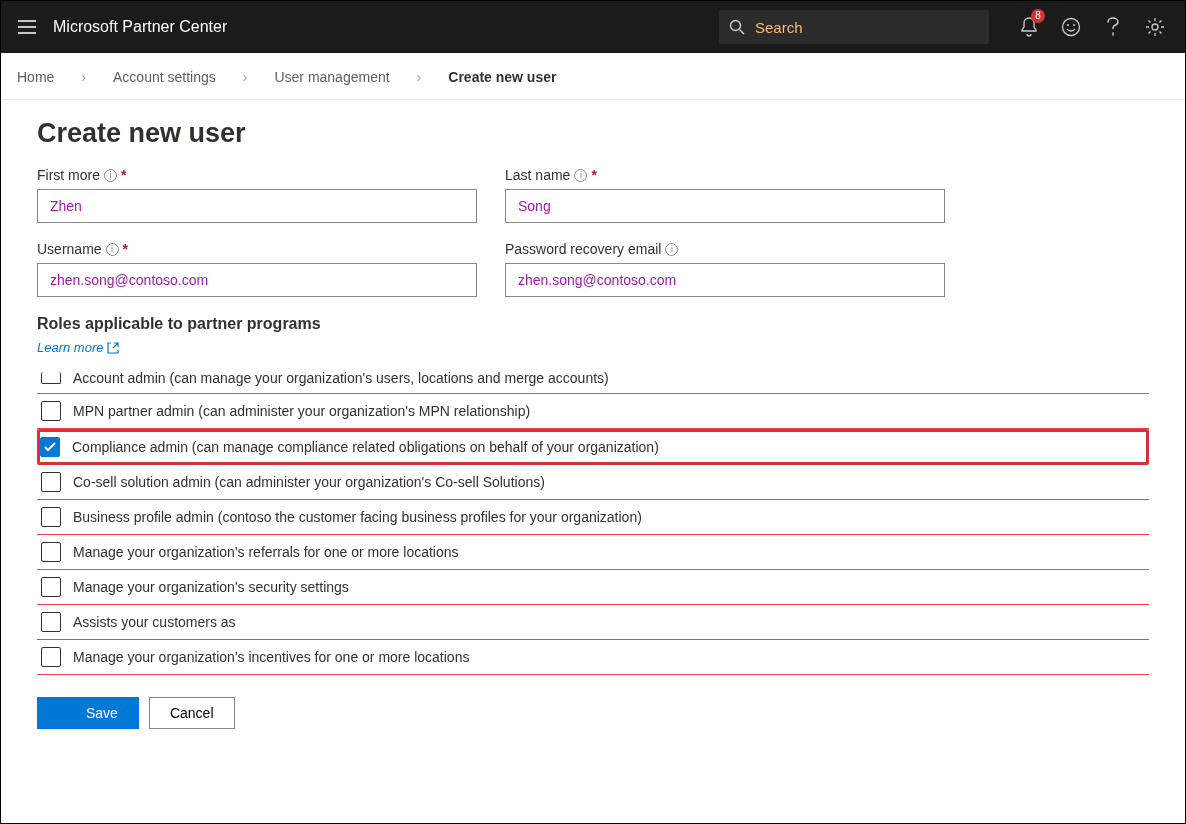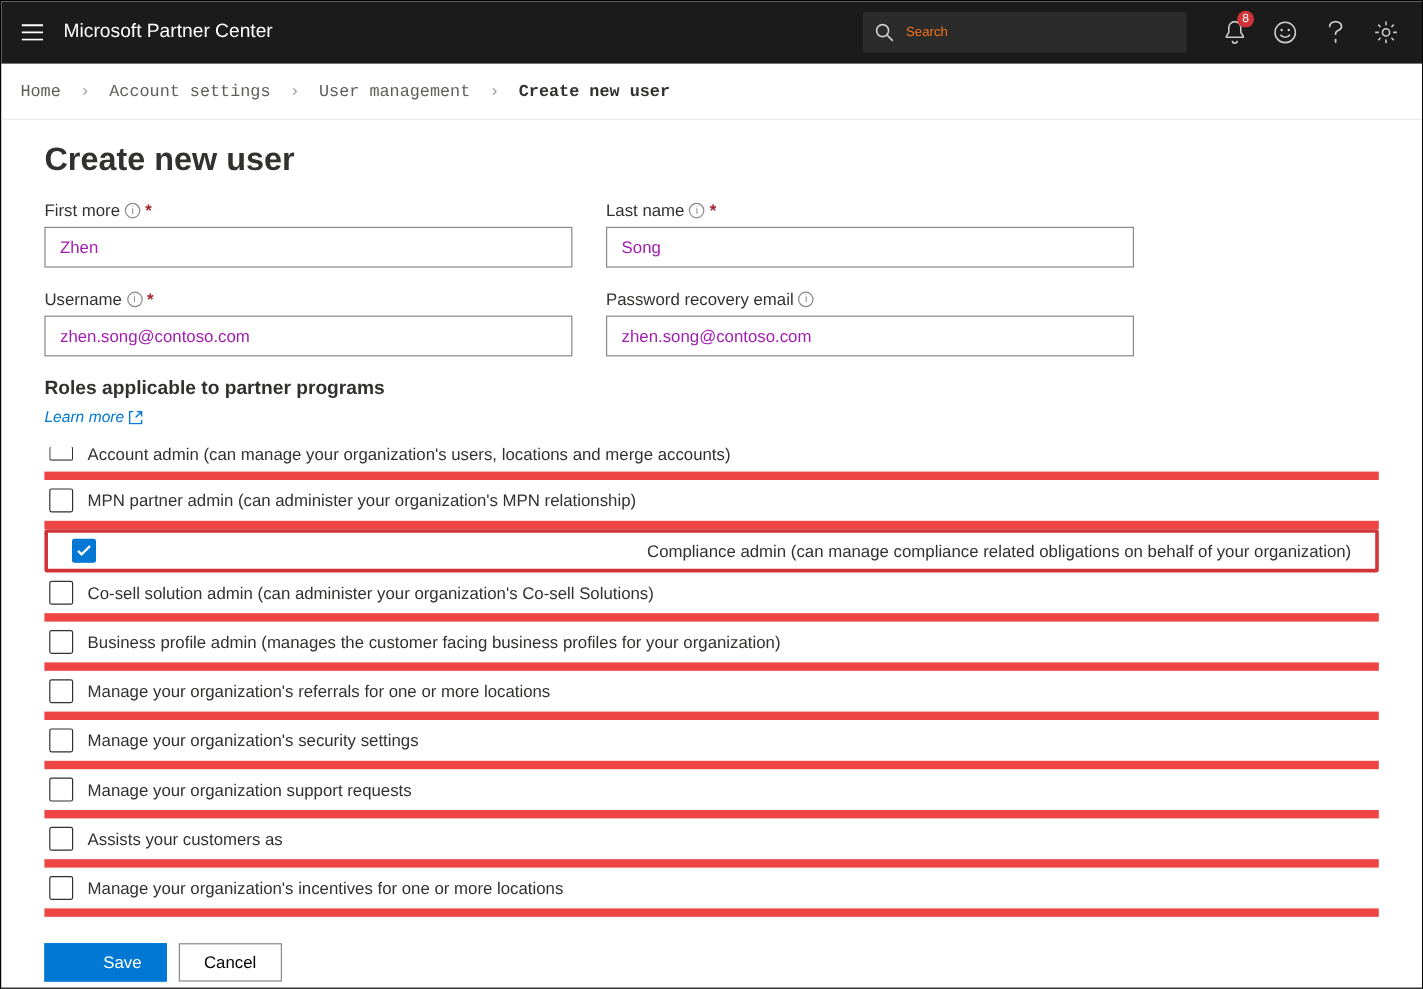--- a/index.html
+++ b/index.html
@@ -41,22 +41,22 @@
       align-items: center;
       background: #2b2b2b;
       height: 34px;
       width: 270px;
       padding: 0 10px;
       color: #ccc;
       border-radius: 2px;
     }
     .topbar .search .search-text {
       margin-left: 10px;
-      color: #f97316;
-      font-size: 11px;
+      color: #fdba74;
+      font-size: 15px;
     }
     .topbar .icons {
       display: flex;
       align-items: center;
       gap: 18px;
       margin-left: 28px;
       margin-right: 10px;
     }
     .topbar .icon-btn {
       position: relative;
@@ -85,22 +85,21 @@
       line-height: 1;
     }
     
     .breadcrumb {
       display: flex;
       align-items: center;
       padding: 16px 16px 14px 16px;
       font-size: 14px;
       color: #605e5c;
       border-bottom: 1px solid #edebe9;
-      gap: 8px;
-      font-family: Liberation Mono, monospace;
+      gap: 19px;
     }
     .breadcrumb .crumb { cursor: pointer; color: #605e5c; }
     .breadcrumb .crumb.current { color: #323130; font-weight: 600; cursor: default; }
     .breadcrumb .sep { margin: 0 8px; color: #a19f9d; }
     
     .content {
       padding: 18px 36px 20px 36px;
     }
     h1.page-title {
       font-size: 27px;
@@ -170,31 +169,30 @@
     }
     .roles-list {
       display: flex;
       flex-direction: column;
     }
     .role-item {
       display: flex;
       align-items: center;
       padding: 7px 4px;
       gap: 12px;
-      border-bottom: 7px solid #ef4444;
+      border-bottom: 1px solid #ef4444;
     }
     .role-item.truncated {
       color: #a19f9d;
       font-size: 14px;
     }
     .role-item.highlight {
       border: 3px solid #d13438;
       border-radius: 2px;
-      padding: 5px 20px;
-      justify-content: space-between;
+      padding: 5px 0;
     }
     .checkbox {
       width: 20px;
       height: 20px;
       border: 1px solid #323130;
       border-radius: 2px;
       flex-shrink: 0;
       display: flex;
       align-items: center;
       justify-content: center;
@@ -360,33 +358,29 @@
           </svg>
         </div>
         <span class="role-label">Compliance admin (can manage compliance related obligations on behalf of your organization)</span>
       </div>
       <div class="role-item">
         <div class="checkbox"></div>
         <span class="role-label">Co-sell solution admin (can administer your organization's Co-sell Solutions)</span>
       </div>
       <div class="role-item">
         <div class="checkbox"></div>
-        <span class="role-label">Business profile admin (manages the customer facing business profiles for your organization)</span>
+        <span class="role-label">Business profile admin (contoso the customer facing business profiles for your organization)</span>
       </div>
       <div class="role-item">
         <div class="checkbox"></div>
         <span class="role-label">Manage your organization's referrals for one or more locations</span>
       </div>
       <div class="role-item">
         <div class="checkbox"></div>
         <span class="role-label">Manage your organization's security settings</span>
-      </div>
-      <div class="role-item">
-        <div class="checkbox"></div>
-        <span class="role-label">Manage your organization support requests</span>
       </div>
       <div class="role-item">
         <div class="checkbox"></div>
         <span class="role-label">Assists your customers as</span>
       </div>
       <div class="role-item">
         <div class="checkbox"></div>
         <span class="role-label">Manage your organization's incentives for one or more locations</span>
       </div>
     </div>

